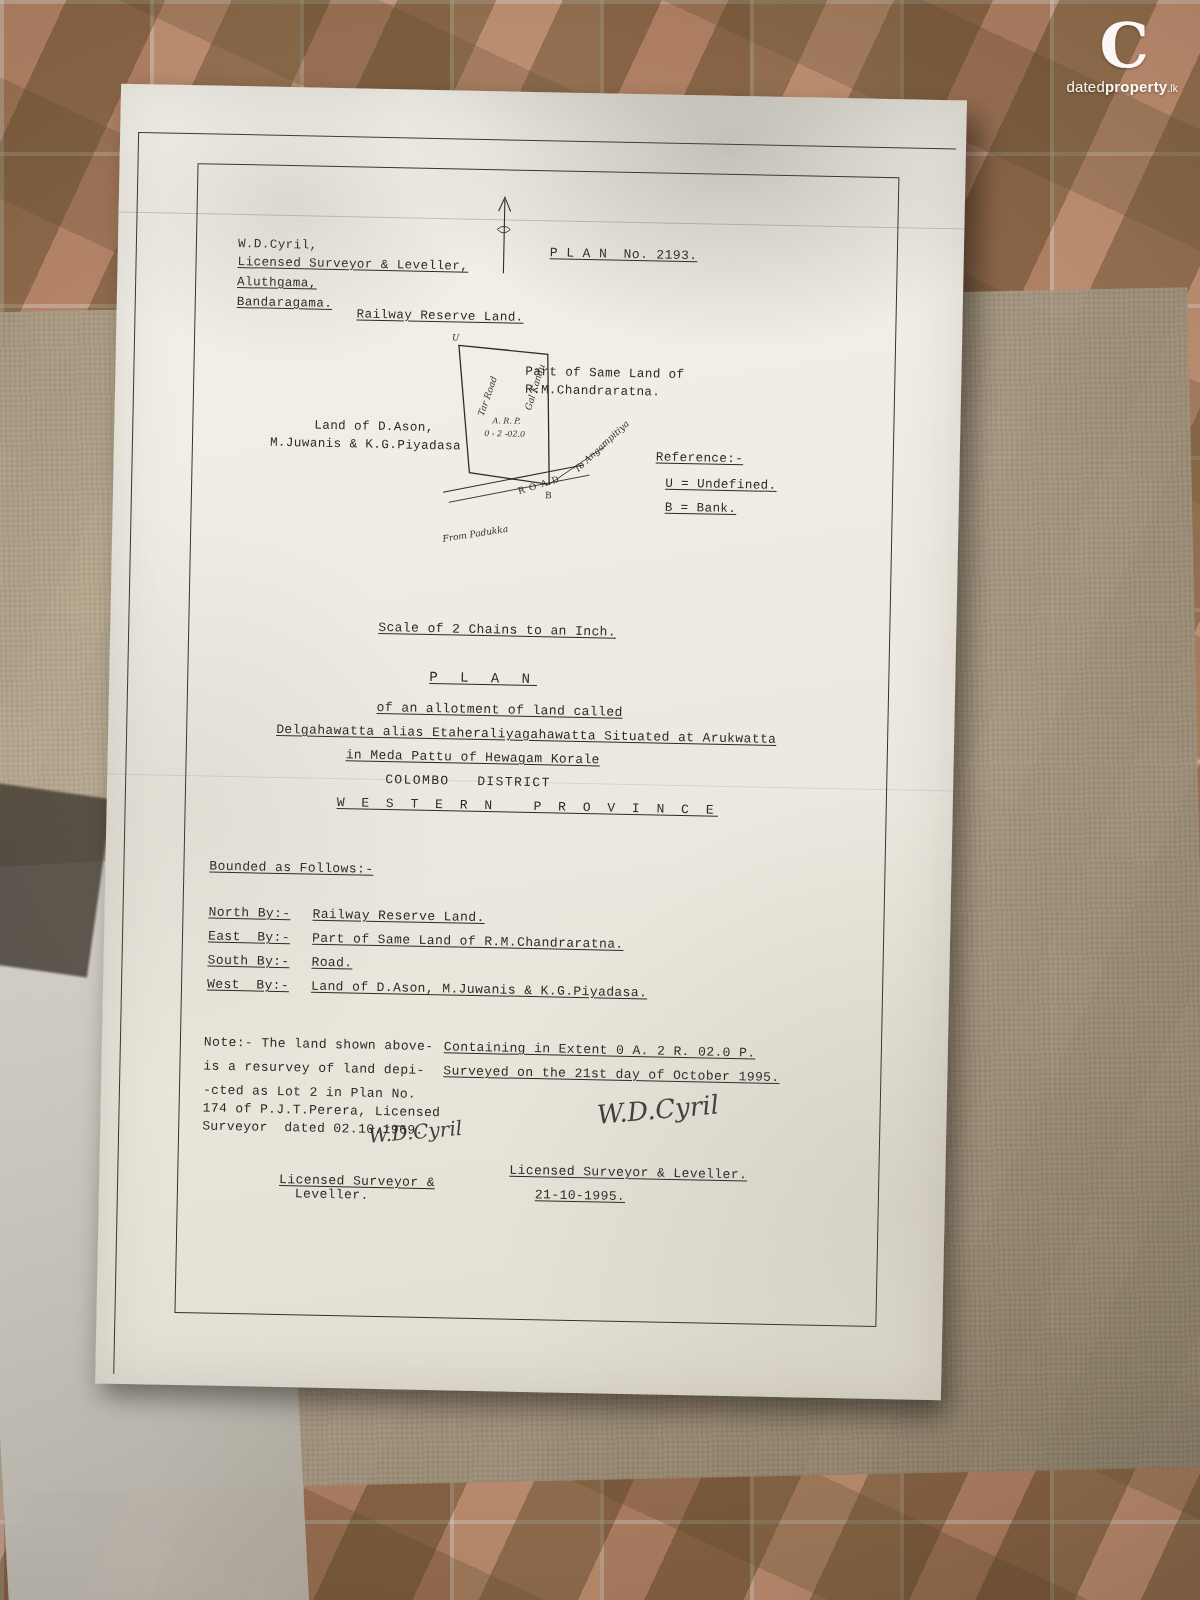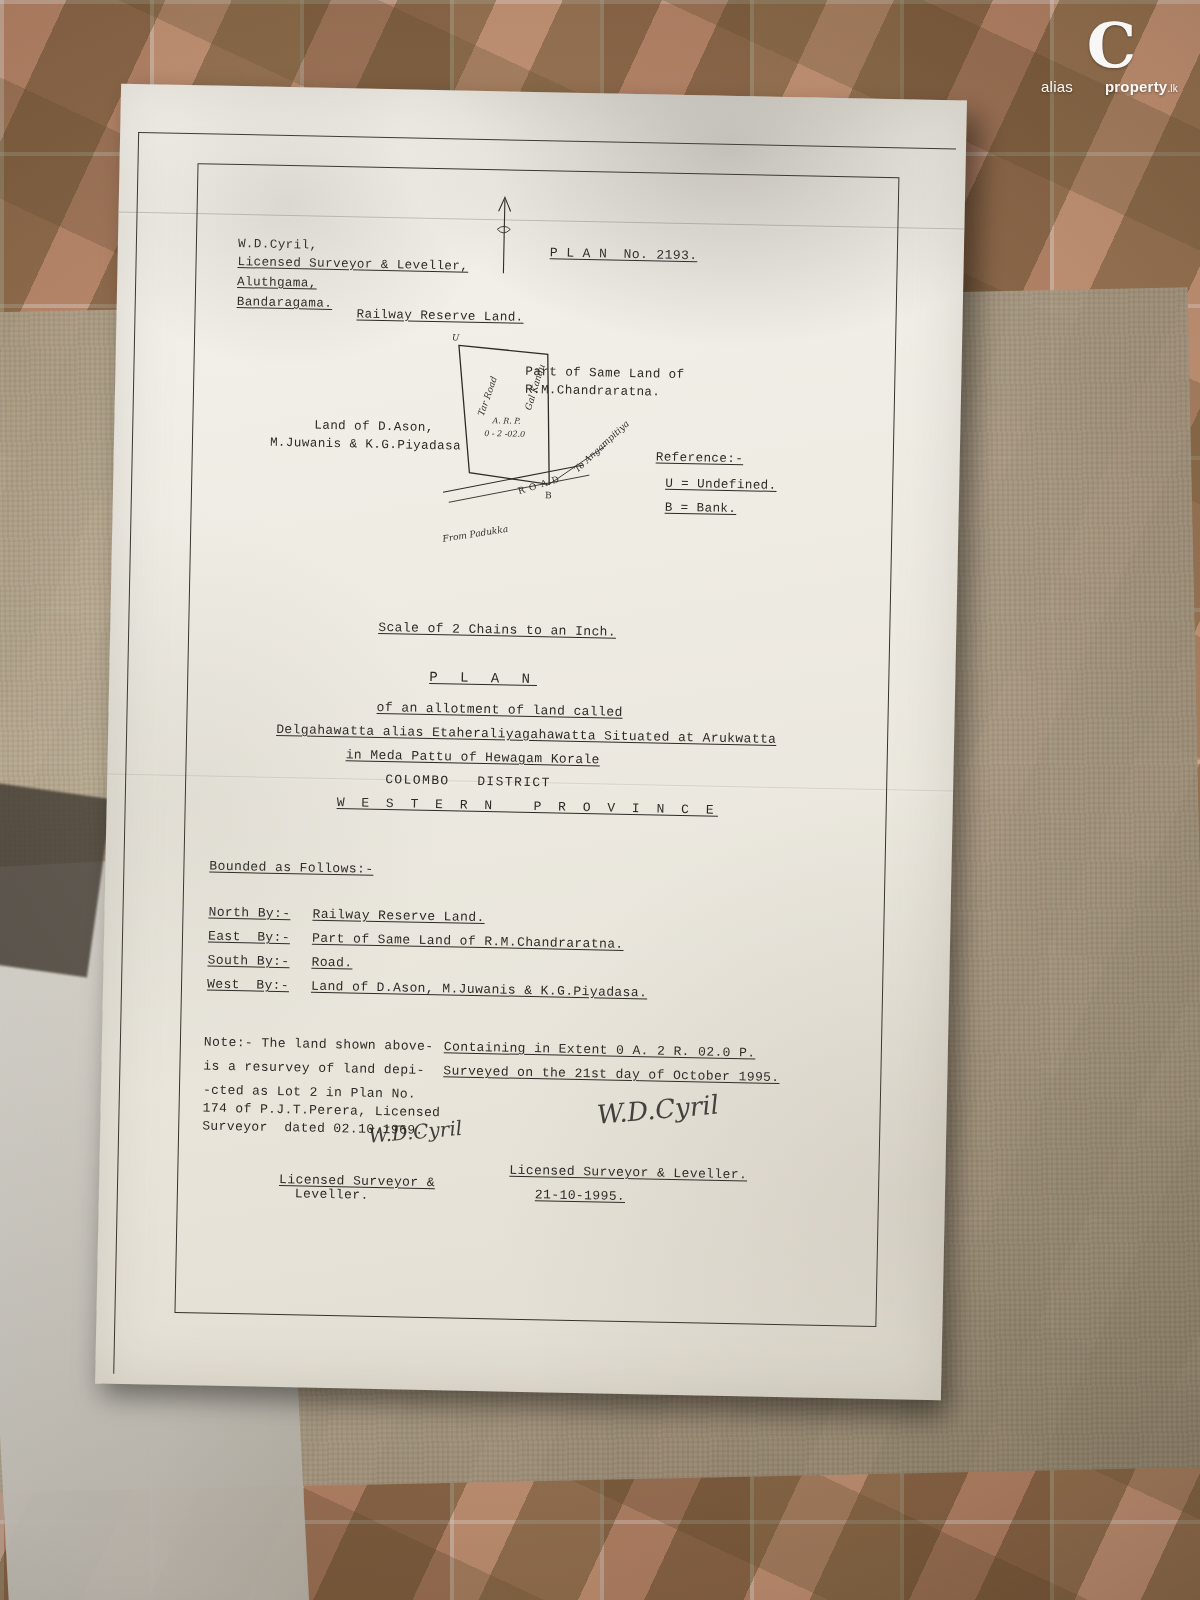--- a/index.html
+++ b/index.html
@@ -211,21 +211,21 @@
     letter-spacing: -4px;
     text-shadow: 0 1px 3px rgba(0,0,0,0.35);
   }
   .wm-text {
     font-family: "Liberation Sans", sans-serif;
     font-size: 15px;
     letter-spacing: 0.2px;
     text-shadow: 0 1px 3px rgba(0,0,0,0.45);
     margin-top: 4px;
   }
-  .wm-text b { font-weight: bold; margin-left: 32px; }
+  .wm-text b { font-weight: bold; }
   .wm-text span.lk { font-size: 10px; }
 
   .sig {
     position: absolute;
     font-family: "DejaVu Serif", serif;
     font-style: italic;
     font-size: 26px;
     color: #232220;
     transform: rotate(-6deg);
     opacity: 0.85;
@@ -340,16 +340,16 @@
 
       <div class="tw u" style="left:180px; top:1084px; font-size:13px;">Licensed Surveyor &amp;</div>
       <div class="tw" style="left:196px; top:1098px; font-size:13px;">Leveller.</div>
 
       <div class="paper-stain"></div>
     </div>
   </div>
 
   <div class="wm">
     <div class="wm-mark">C</div>
-    <div class="wm-text"><span>alias</span><b>property</b><span class="lk">.lk</span></div>
+    <div class="wm-text"><span>dated</span><b>property</b><span class="lk">.lk</span></div>
   </div>
 
 </div>
 
 </body></html>

